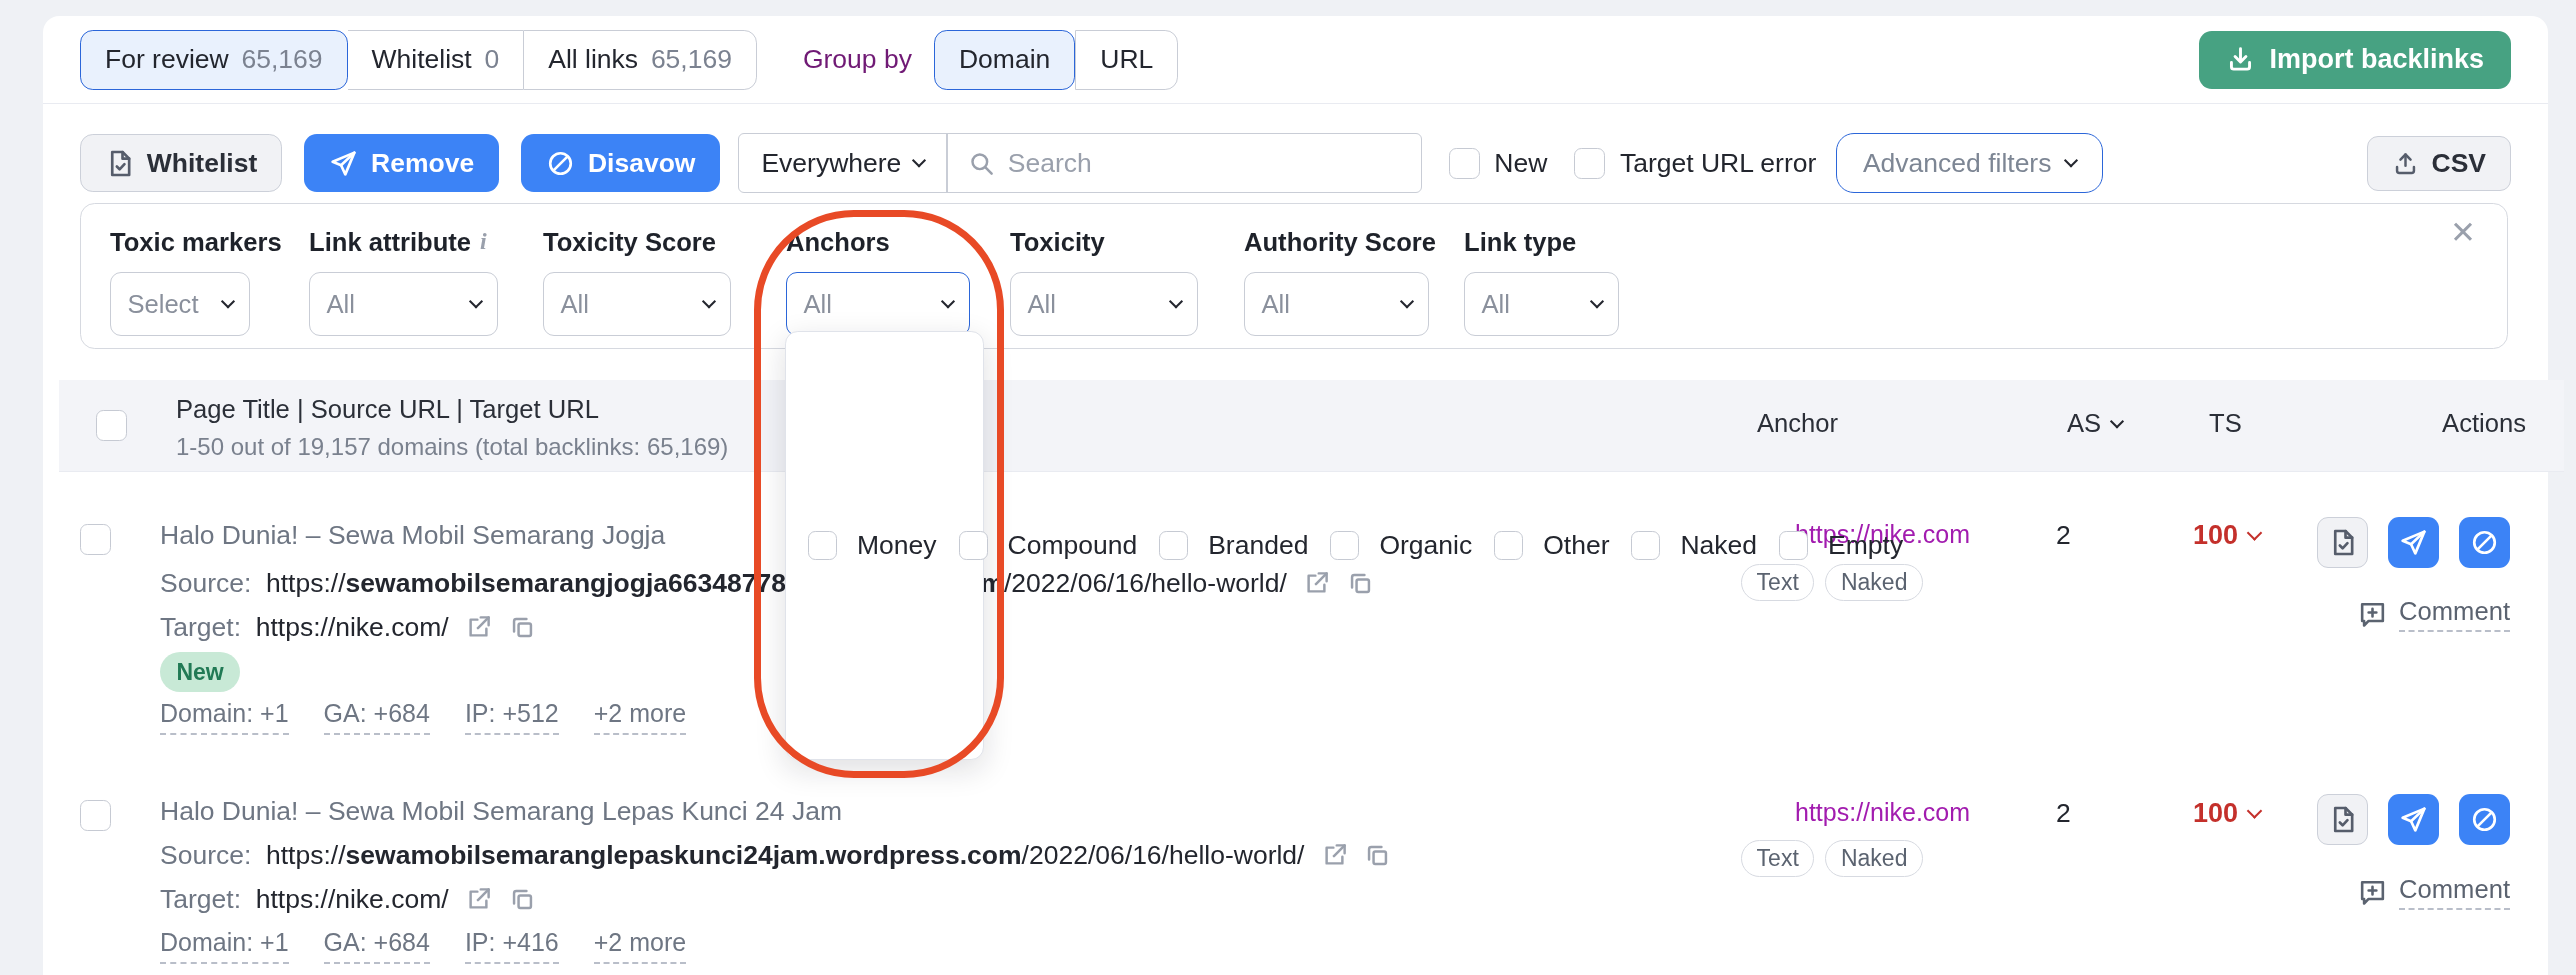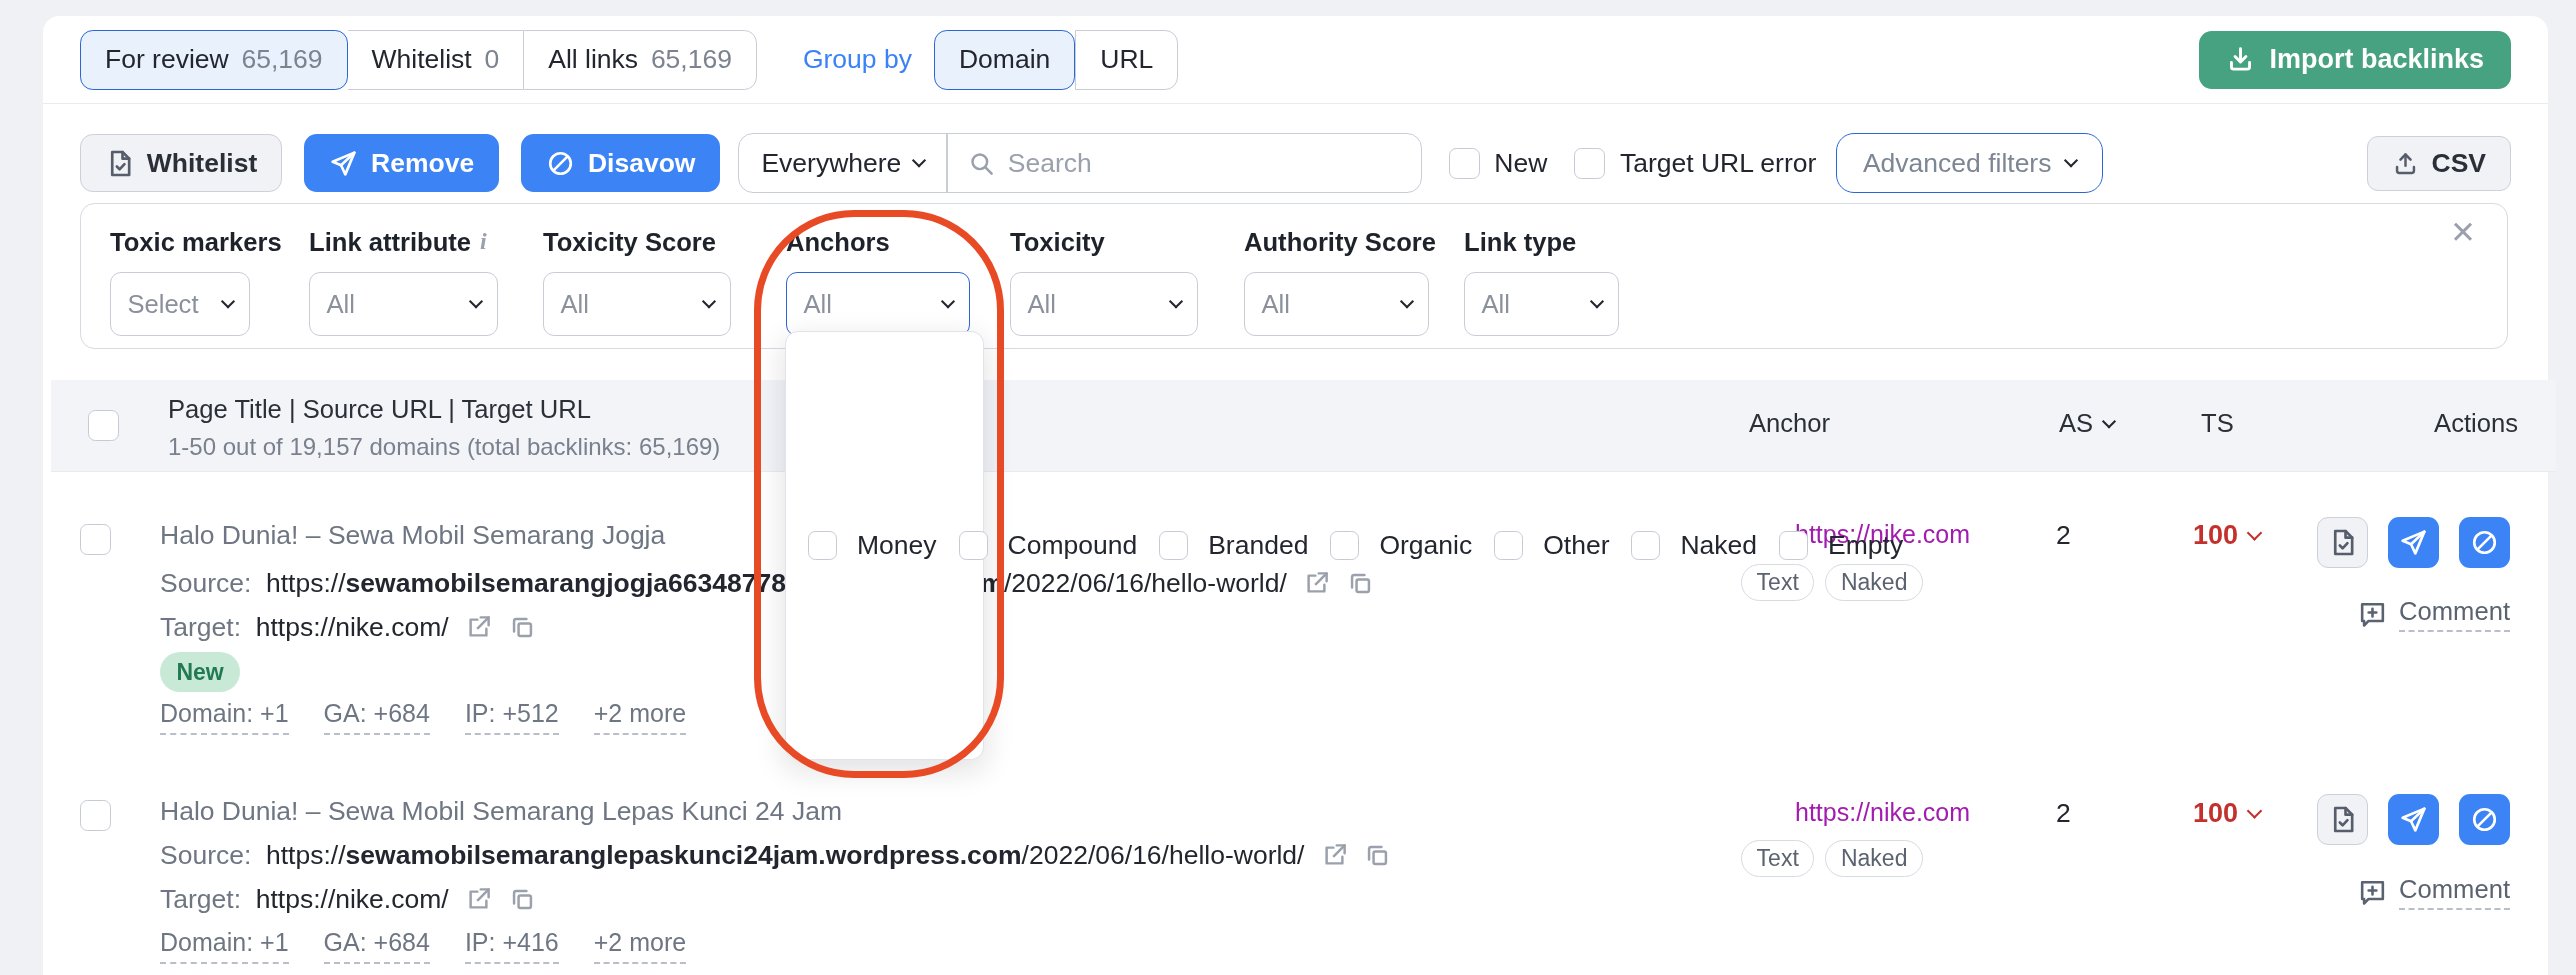--- a/index.html
+++ b/index.html
@@ -28,40 +28,40 @@
     border:1.8px solid #c9cdd6; background:#fff; font-size:26.5px; color:#23262e;
     cursor:pointer; white-space:nowrap;
   }
   .seg .cnt { color:#7b8290; }
   .seg.first { border-radius:12.8px 0 0 12.8px; }
   .seg.last  { border-radius:0 12.8px 12.8px 0; }
   .seg.mid { border-left:none; border-right:none; }
   .seg.sel {
     border:1.8px solid #2b66d9; background:#e9f1fd; border-radius:12.8px;
   }
-  .groupby-label { margin-left:46px; margin-right:22px; font-size:26.5px; color:#3b82f6; }
+  .groupby-label { margin-left:46px; margin-right:22px; font-size:26.5px; color:#701a75; }
   .import-btn {
     margin-left:auto; height:58px; border-radius:12.8px; background:#47a282;
     color:#fff; display:flex; align-items:center; gap:14.6px; padding:0 27px;
     font-size:27px; font-weight:600; border:none; cursor:pointer;
   }
   
   .toolbar {
     position:absolute; top:117px; left:37px; right:37px; height:60px;
     display:flex; align-items:center;
   }
   .btn {
     height:58px; border-radius:12.8px; display:flex; align-items:center; gap:12.8px;
     padding:0 24px; font-size:26.5px; font-weight:600; cursor:pointer; border:1.8px solid transparent;
     white-space:nowrap;
   }
   .btn-gray { background:#f1f2f5; border-color:#ccd0d9; color:#2b2f38; }
   .btn-blue { background:#3c83f6; color:#fff; }
   .searchgroup {
-    margin-left:18px; height:60px; border:1.8px solid #c9cdd6; border-radius:15px;
+    margin-left:18px; height:60px; border:1.8px solid #c9cdd6; border-radius:6px;
     display:flex; align-items:center; background:#fff; overflow:hidden;
   }
   .scope { display:flex; align-items:center; gap:12.8px; padding:0 22px; font-size:26.5px; color:#23262e; cursor:pointer; white-space:nowrap; }
   .vdiv { width:1.8px; align-self:stretch; background:#c9cdd6; }
   .searchbox { display:flex; align-items:center; gap:12.8px; padding:0 20px; }
   .searchbox input {
     border:none; outline:none; font-size:26.5px; width:393px;
     font-family:"Liberation Sans", sans-serif; color:#23262e;
   }
   .searchbox input::placeholder { color:#9aa0ac; }
@@ -105,21 +105,21 @@
   .opt { display:flex; align-items:center; gap:20px; padding-left:22px; cursor:pointer; }
   .opt .cb { width:29px; height:29px; }
   .opt span { font-size:26.5px; color:#23262e; }
   
   .oval {
     position:absolute; left:711px; top:194px; width:250px; height:568px;
     border:7.3px solid #e84a26; border-radius:100px; z-index:50; pointer-events:none;
   }
   
   .thead {
-    position:absolute; top:364px; left:8px; width:100%; height:92px;
+    position:absolute; top:364px; left:16px; width:100%; height:92px;
     background:#f3f4f8; border-bottom:1.8px solid #e9ebf1;
   }
   .thead .cb, .trow .cb { position:absolute; left:37px; }
   .th-main { position:absolute; left:117px; top:14.6px; }
   .th-main .t1 { font-size:25.6px; color:#2b2f38; }
   .th-main .t2 { font-size:24px; color:#7a818e; margin-top:9px; }
   .th { position:absolute; top:29px; font-size:25.6px; color:#2b2f38; display:flex; align-items:center; gap:11px; }
   .trow { position:absolute; left:0; width:100%; border-bottom:1.8px solid #e9ebf1; background:#fff; }
   .r-line { position:absolute; left:117px; display:flex; align-items:center; gap:11px; white-space:nowrap; }
   .r-title { font-size:26.5px; color:#6e7683; }

